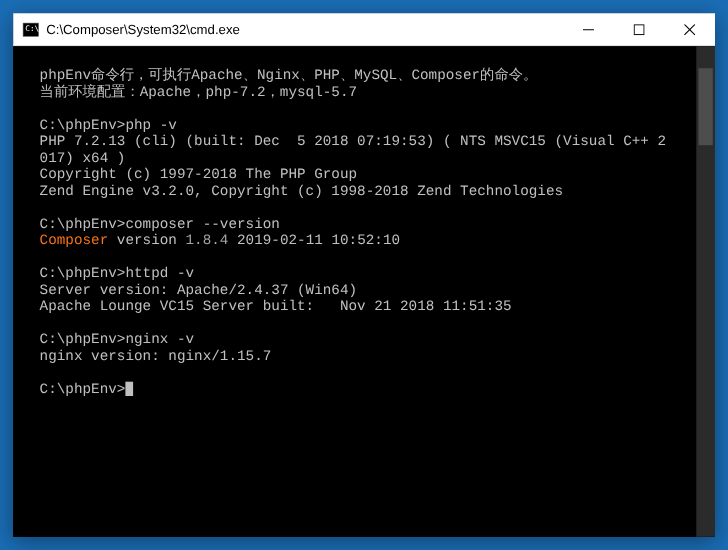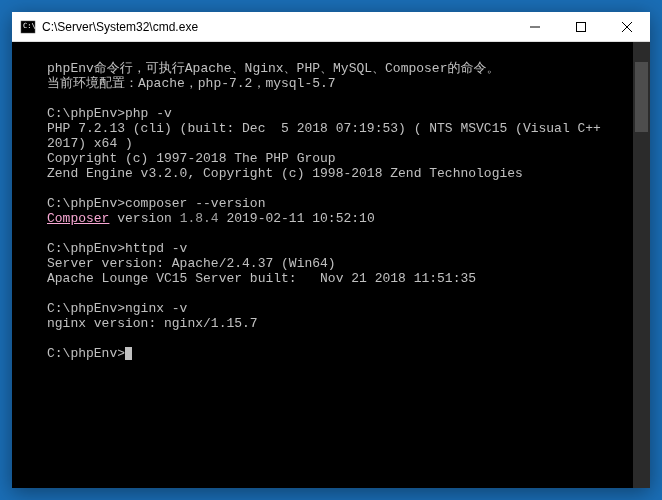--- a/index.html
+++ b/index.html
@@ -65,39 +65,38 @@
       top: 0;
       right: 17px;
       bottom: 0;
       padding: 4px 24px;
       font-family: "Consolas", "Courier New", monospace;
       font-size: 13px;
       line-height: 15px;
       color: #c0c0c0;
       white-space: pre-wrap;
       word-break: break-all;
-      margin-left: 11px;
     }
     .scrollbar {
       position: absolute;
       right: 0;
       top: 0;
       width: 17px;
       height: 100%;
       background: #2b2b2b;
     }
     .scrollbar-thumb {
       position: absolute;
       top: 20px;
       left: 2px;
       right: 2px;
       height: 70px;
       background: #4d4d4d;
     }
-    .c-green { color: #f9a8d4; text-decoration: underline; }
+    .c-green { color: #f97316; }
     .c-yellow { color: #a3a3a3; }
     .cursor {
       display: inline-block;
       width: 7px;
       height: 13px;
       background: #c0c0c0;
       vertical-align: bottom;
       margin-bottom: 1px;
     }
     .line { display: block; }
@@ -106,21 +105,21 @@
 <body>
 
 <div class="window">
   <div class="titlebar">
     <div class="title-icon">
       <svg width="16" height="16" viewBox="0 0 16 16">
         <rect x="1" y="2" width="14" height="12" fill="#000" stroke="#555" stroke-width="0.5"></rect>
         <text x="3" y="9" font-size="7" fill="#fff" font-family="monospace">C:\</text>
       </svg>
     </div>
-    <div class="title-text">C:\Server\System32\cmd.exe</div>
+    <div class="title-text">C:\Composer\System32\cmd.exe</div>
     <div class="win-controls">
       <div class="win-btn">
         <svg width="10" height="10">
             <line x1="0" y1="5" x2="10" y2="5" stroke="#000" stroke-width="1"></line>
           </svg>
       </div>
       <div class="win-btn">
         <svg width="10" height="10">
             <rect x="0.5" y="0.5" width="9" height="9" fill="none" stroke="#000" stroke-width="1"></rect>
           </svg>

